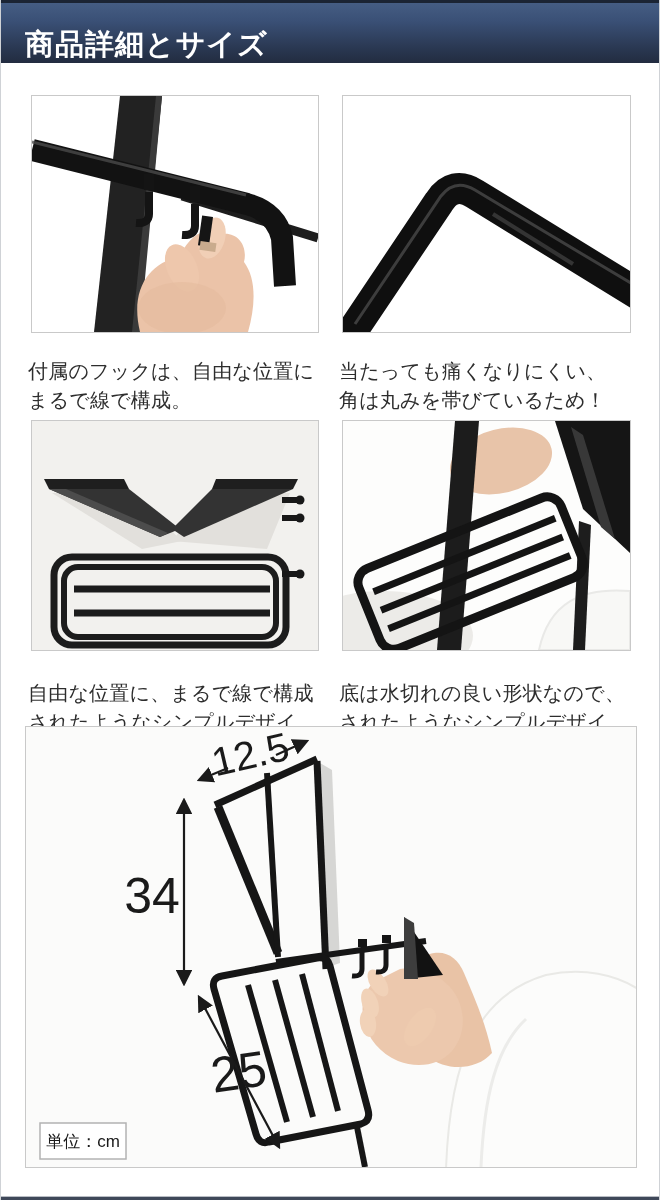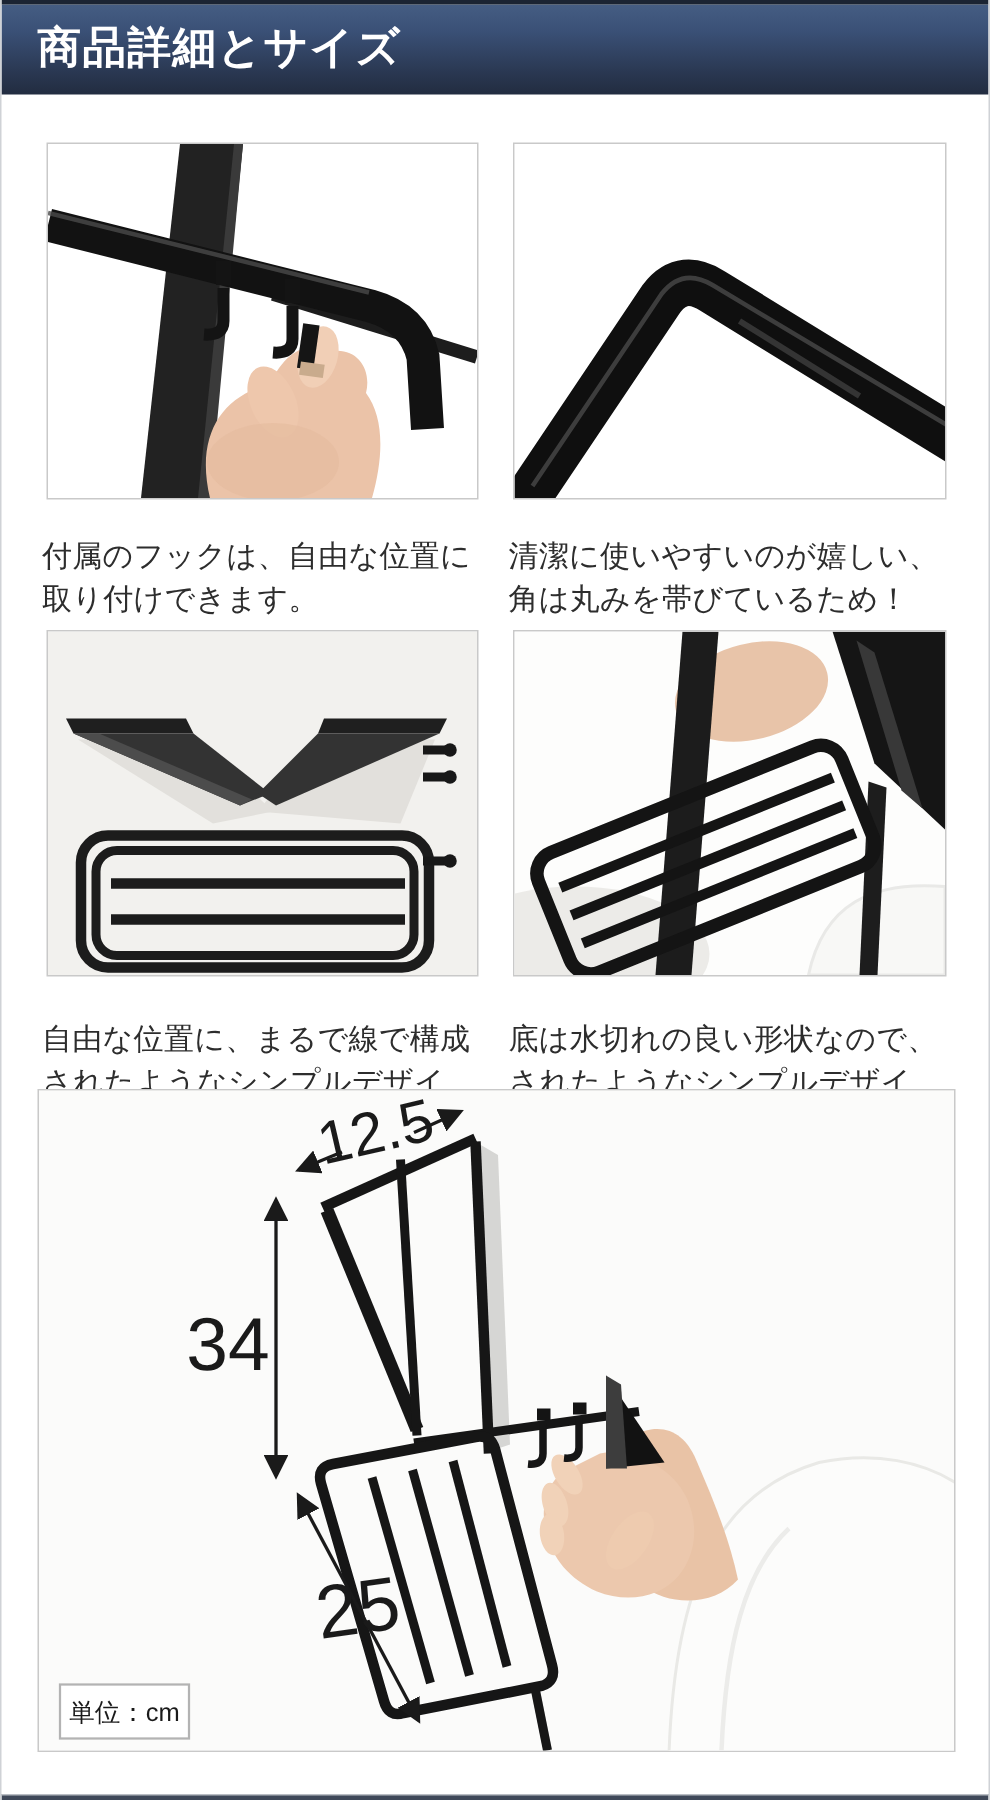--- a/index.html
+++ b/index.html
@@ -3,21 +3,21 @@
 <meta charset="utf-8">
 <style>
   html,body{margin:0;padding:0;background:#fff;}
   .page{position:relative;width:660px;height:1200px;background:#ffffff;overflow:hidden;
         border-left:1px solid #cfd2d6;border-right:1px solid #cfd2d6;box-sizing:border-box;
         font-family:"Liberation Sans","DejaVu Sans",sans-serif;}
   .header{position:absolute;top:0;left:0;right:0;height:60px;
           border-top:3px solid #1b2433;
           background:linear-gradient(180deg,#455d83 0%,#3a5076 30%,#2a3852 75%,#222c40 100%);}
   .header-title{color:#ffffff;font-size:29px;font-weight:bold;line-height:58px;
-                padding-left:24px;letter-spacing:1px;display:block;}
+                padding-left:24px;letter-spacing:1px;display:block;margin-top:12px;}
   .photo{position:absolute;box-sizing:border-box;border:1px solid #c9c9c9;background:#fff;overflow:hidden;}
   .photo svg{display:block;width:100%;height:100%;}
   #photo1{left:30px;top:95px;width:288px;height:238px;}
   #photo2{left:341px;top:95px;width:289px;height:238px;}
   #photo3{left:30px;top:420px;width:288px;height:231px;}
   #photo4{left:341px;top:420px;width:289px;height:231px;}
   .caption{position:absolute;width:305px;font-size:20px;line-height:29px;color:#2d2d2d;letter-spacing:.2px;}
   #cap1{left:27px;top:337px;}
   #cap2{left:338px;top:337px;}
   #cap3{left:27px;top:659px;}
@@ -71,24 +71,24 @@
     <svg viewBox="0 0 287 236" preserveAspectRatio="none">
       <rect width="287" height="236" fill="#ffffff"></rect>
       <path d="M6 240 L96 106 Q110 84 132 98 L298 200" stroke="#0f0f0f" stroke-width="31" fill="none" stroke-linejoin="round"></path>
       <path d="M12 228 L98 100 Q112 82 132 94 L296 192" stroke="#454545" stroke-width="3" fill="none" opacity="0.85"></path>
       <path d="M150 118 L230 168" stroke="#5a5a5a" stroke-width="4" fill="none" opacity="0.5"></path>
     </svg>
   </figure>
 
   <p class="caption" id="cap1">
     <span>付属のフックは、自由な位置に</span>
-    <span>取り付けできます。</span>
+    <span>まるで線で構成。</span>
   </p>
   <p class="caption" id="cap2">
-    <span>清潔に使いやすいのが嬉しい、</span>
+    <span>当たっても痛くなりにくい、</span>
     <span>角は丸みを帯びているため！</span>
   </p>
 
   <figure class="photo" id="photo3" style="margin:0">
     <svg viewBox="0 0 286 229" preserveAspectRatio="none">
       <rect width="286" height="229" fill="#f2f1ee"></rect>
       <polygon points="20,72 100,72 150,120 110,128" fill="#e2e0dc"></polygon>
       <polygon points="258,72 178,72 140,120 235,128" fill="#e2e0dc"></polygon>
       <g>
         <polygon points="12,58 92,58 97,68 17,68" fill="#1f1f1f"></polygon>

